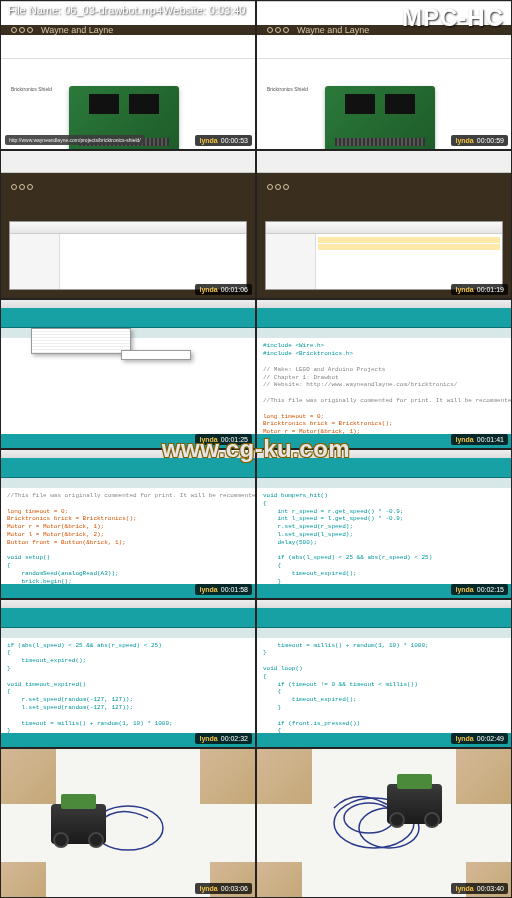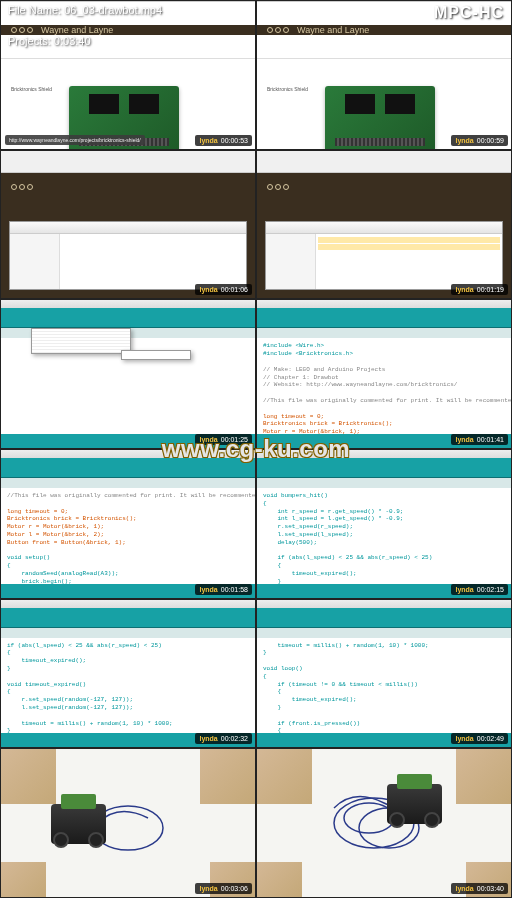--- a/index.html
+++ b/index.html
@@ -17,22 +17,22 @@
     left: 0;
     right: 0;
     padding: 4px 8px;
     z-index: 10;
     display: flex;
     justify-content: space-between;
     color: #fff;
     font-size: 11px;
     text-shadow: 1px 1px 2px rgba(0,0,0,0.8);
   }
-  .header-left { display: flex; flex-direction: column; gap: 19px; }
-  .header-right { font-size: 16px; font-weight: bold; letter-spacing: 1px; text-align: right; }
+  .header-left { display: flex; flex-direction: row; gap: 1px; }
+  .header-right { font-size: 24px; font-weight: bold; letter-spacing: 1px; text-align: right; }
   .grid {
     width: 512px;
     display: grid;
     grid-template-columns: 1fr 1fr;
     grid-template-rows: repeat(6, 1fr);
     height: 898px;
   }
   .cell {
     border: 1px solid #222;
     position: relative;
@@ -328,21 +328,21 @@
     pointer-events: none;
     letter-spacing: 0.5px;
   }
 </style>
 </head>
 <body>
 
 <div class="header-overlay">
   <div class="header-left">
     <span>File Name: 06_03-drawbot.mp4</span>
-    <span>Projects: 0:03:40</span>
+    <span>Website: 0:03:40</span>
   </div>
   <div class="header-right">MPC-HC</div>
 </div>
 
 <div class="watermark">www.cg-ku.com</div>
 
 <div class="grid">
 
   <div class="cell">
     <div class="browser-top">

